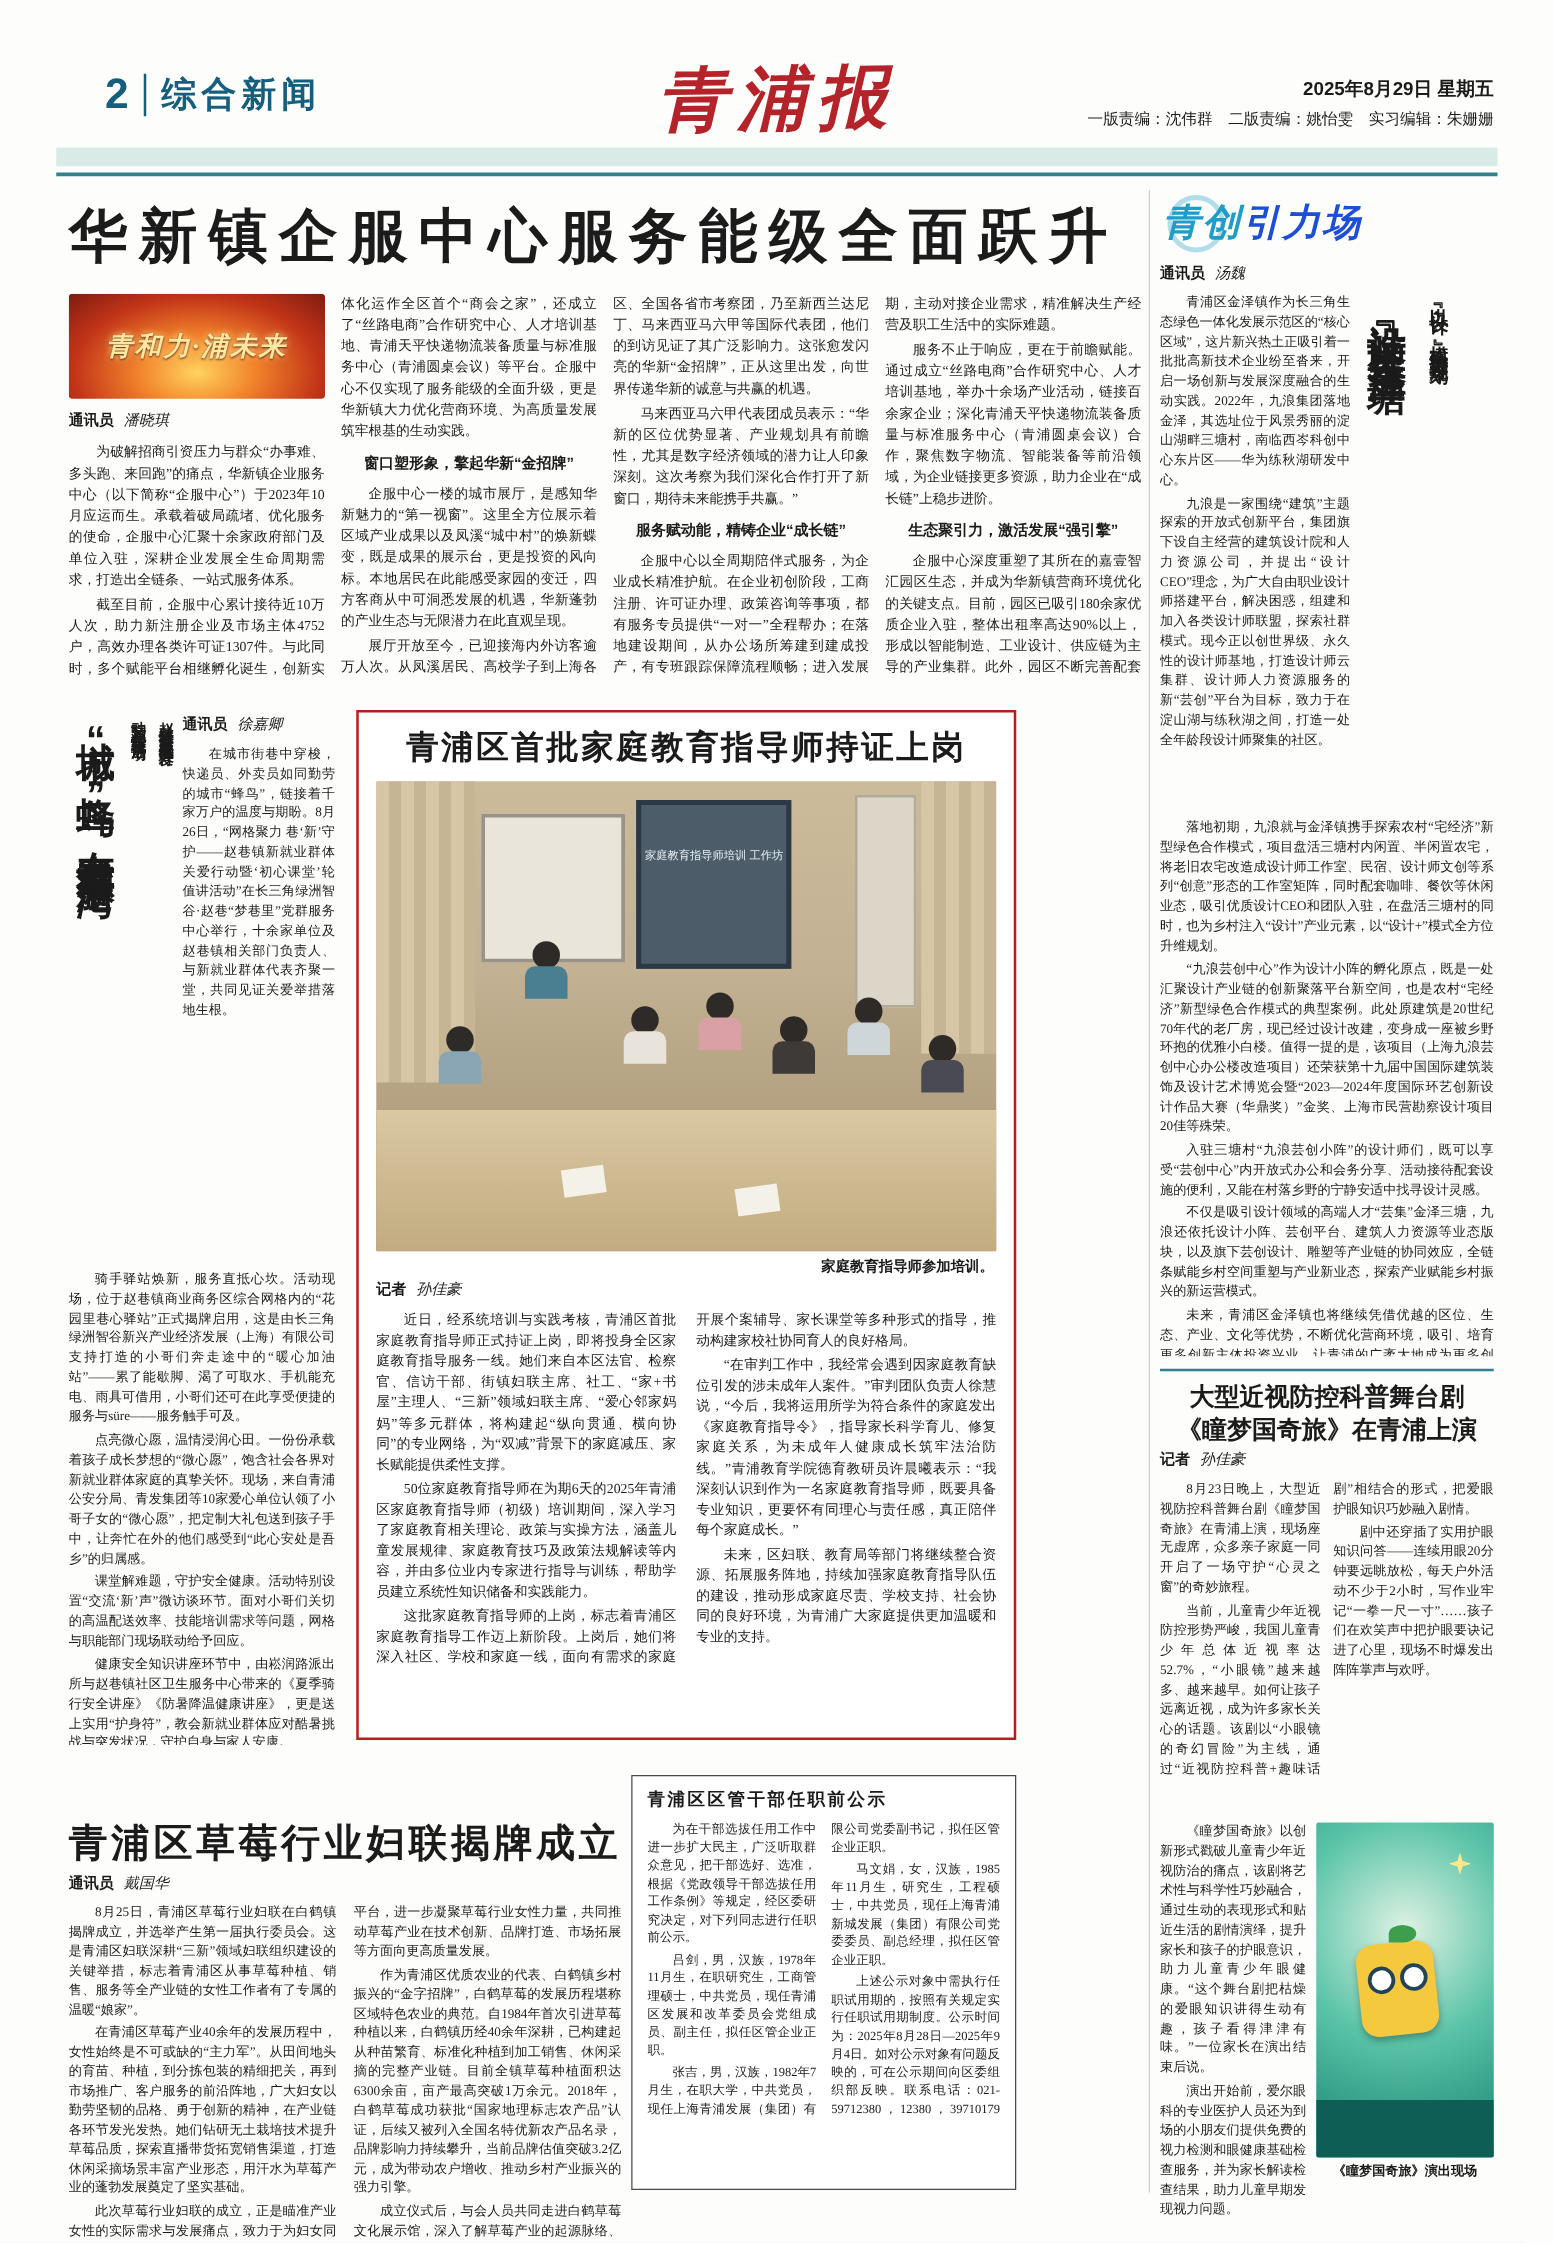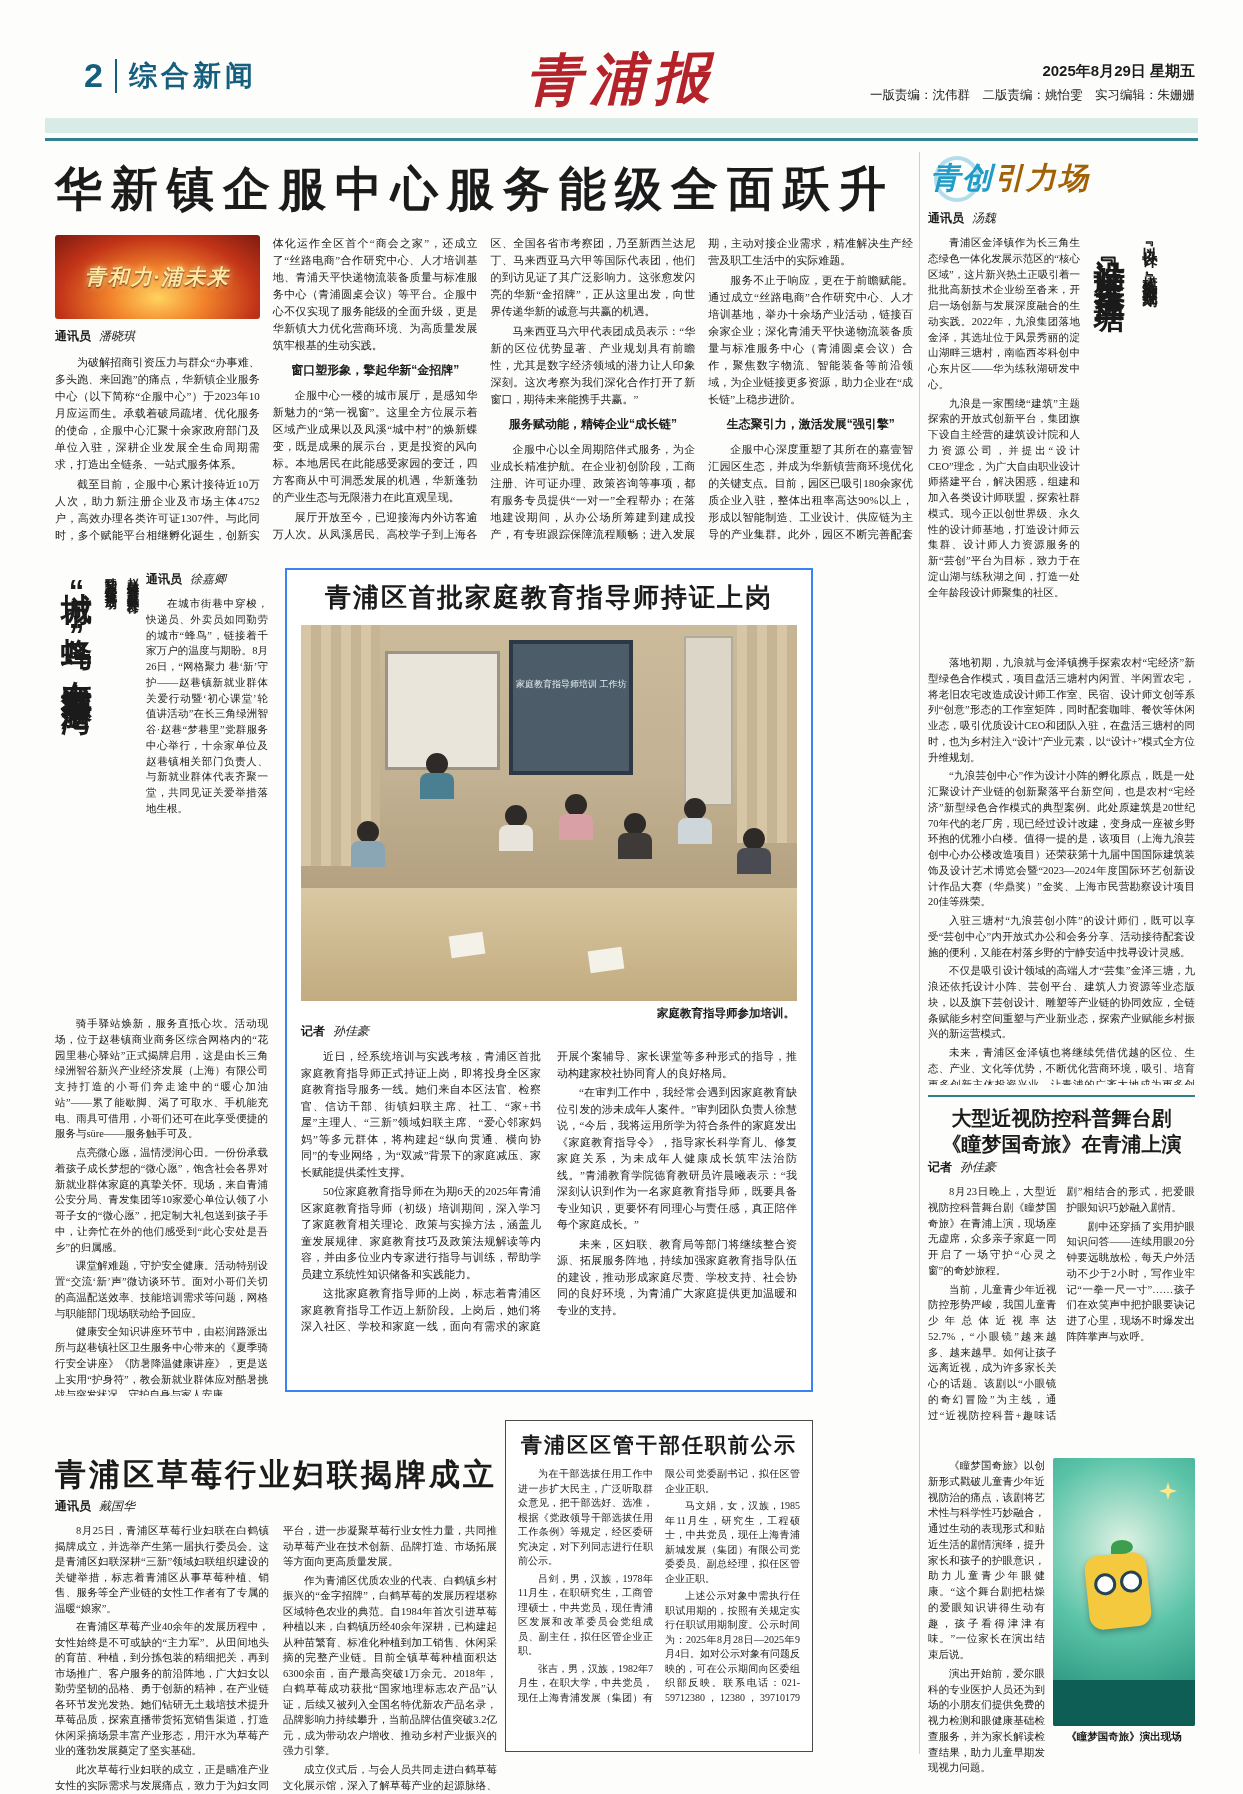--- a/index.html
+++ b/index.html
@@ -35,21 +35,21 @@
   .byline b{font-family:"Liberation Sans",sans-serif;}
   .byline i{margin-left:8px;}
   .subhead{font-size:12px;font-weight:bold;text-align:center;margin:7px 0;font-family:"Liberation Sans",sans-serif;}
   
   .qc{position:absolute;left:928px;top:152px;width:267px;}
   .qc-logo{position:relative;height:52px;margin-bottom:6px;}
   .qc-logo .ring{position:absolute;left:6px;top:4px;width:38px;height:38px;border:4px solid #9ad2e6;
                  border-radius:50%;opacity:.75;}
   .qc-logo .txt{position:absolute;left:2px;top:6px;font-size:30px;font-weight:900;font-style:italic;
                 font-family:"Liberation Sans",sans-serif;letter-spacing:2px;}
-  .qc-logo .c1{color:#1f9cc7;} .qc-logo .c2{color:#a16207;}
+  .qc-logo .c1{color:#1f9cc7;} .qc-logo .c2{color:#1d4ed8;}
   .qc-upper{display:flex;gap:8px;height:412px;overflow:hidden;}
   .qc-textcol{width:152px;font-size:10.5px;line-height:1.5;overflow:hidden;}
   .qc-vh{font-size:31px;font-weight:bold;font-family:"Liberation Sans",sans-serif;letter-spacing:4px;}
   .qc-vsub{font-size:15px;font-weight:bold;font-family:"Liberation Sans",sans-serif;margin-left:2px;letter-spacing:2px;}
   .qc-lower{margin-top:8px;font-size:10.5px;line-height:1.5;overflow:hidden;max-height:430px;}
   .hdivider{height:2px;background:#31808e;margin:10px 0 8px 0;}
   
   .tmg-headline{font-size:20px;font-weight:bold;text-align:center;line-height:1.3;
                 font-family:"Liberation Sans",sans-serif;}
   .tmg-body{margin-top:6px;column-count:2;column-gap:10px;column-fill:auto;height:258px;
@@ -70,21 +70,21 @@
   .tmg-caption{font-size:10.5px;font-weight:bold;text-align:center;margin-top:4px;
                font-family:"Liberation Sans",sans-serif;}
   
   .fn{position:absolute;left:55px;top:568px;width:213px;height:836px;overflow:hidden;}
   .fn-upper{display:flex;gap:5px;height:442px;overflow:hidden;}
   .fn-vh{font-size:31px;font-weight:bold;font-family:"Liberation Sans",sans-serif;letter-spacing:3px;}
   .fn-lead{font-size:12px;font-weight:bold;font-family:"Liberation Sans",sans-serif;letter-spacing:2px;}
   .fn-textcol{flex:1;font-size:10.5px;line-height:1.5;overflow:hidden;}
   .fn-lower{margin-top:6px;font-size:10.5px;line-height:1.5;overflow:hidden;max-height:380px;}
   
-  .fam{position:absolute;left:285px;top:568px;width:528px;height:824px;border:2px solid #3b82f6;
+  .fam{position:absolute;left:285px;top:568px;width:528px;height:824px;border:2px solid #b91c1c;
        padding:10px 14px;box-sizing:border-box;overflow:hidden;background:#fff;}
   .fam-headline{font-size:26px;font-weight:bold;text-align:center;letter-spacing:2px;
                 font-family:"Liberation Sans",sans-serif;}
   .photo{position:relative;height:376px;margin-top:10px;overflow:hidden;border-radius:1px;
          background:linear-gradient(180deg,#cbbb9b 0%,#c2b192 40%,#b3a181 70%,#a08a66 100%);}
   .photo .curtainL{position:absolute;left:0;top:0;width:16%;height:64%;
          background:repeating-linear-gradient(90deg,#d6c6a6 0 10px,#c6b493 10px 20px);}
   .photo .curtainR{position:absolute;right:0;top:0;width:12%;height:58%;
          background:repeating-linear-gradient(90deg,#d6c6a6 0 10px,#c6b493 10px 20px);}
   .photo .board{position:absolute;left:17%;top:7%;width:22%;height:30%;background:#e9e5da;border:3px solid #9a9486;}
@@ -104,21 +104,21 @@
             font-size:11px;line-height:1.5;overflow:hidden;}
   
   .str{position:absolute;left:55px;top:1408px;width:442px;margin-top:46px;}
   .str-headline{font-size:31px;font-weight:bold;letter-spacing:3px;white-space:nowrap;
                 font-family:"Liberation Sans",sans-serif;}
   .str-body{margin-top:6px;column-count:2;column-gap:14px;column-fill:auto;height:296px;
             font-size:10.5px;line-height:1.48;overflow:hidden;}
   
   .gs{position:absolute;left:505px;top:1420px;width:308px;height:332px;border:1.5px solid #4a4a4a;
       padding:10px 12px;box-sizing:border-box;background:#fff;overflow:hidden;}
-  .gs-headline{font-size:21px;font-weight:bold;text-align:center;letter-spacing:2px;
+  .gs-headline{font-size:14px;font-weight:bold;letter-spacing:2px;
                font-family:"Liberation Sans",sans-serif;}
   .gs-body{margin-top:8px;column-count:2;column-gap:12px;column-fill:auto;height:252px;
            font-size:10px;line-height:1.45;overflow:hidden;}
 </style>
 </head>
 <body>
 
 <div class="page">
 
   <div class="hdr-left sans">

